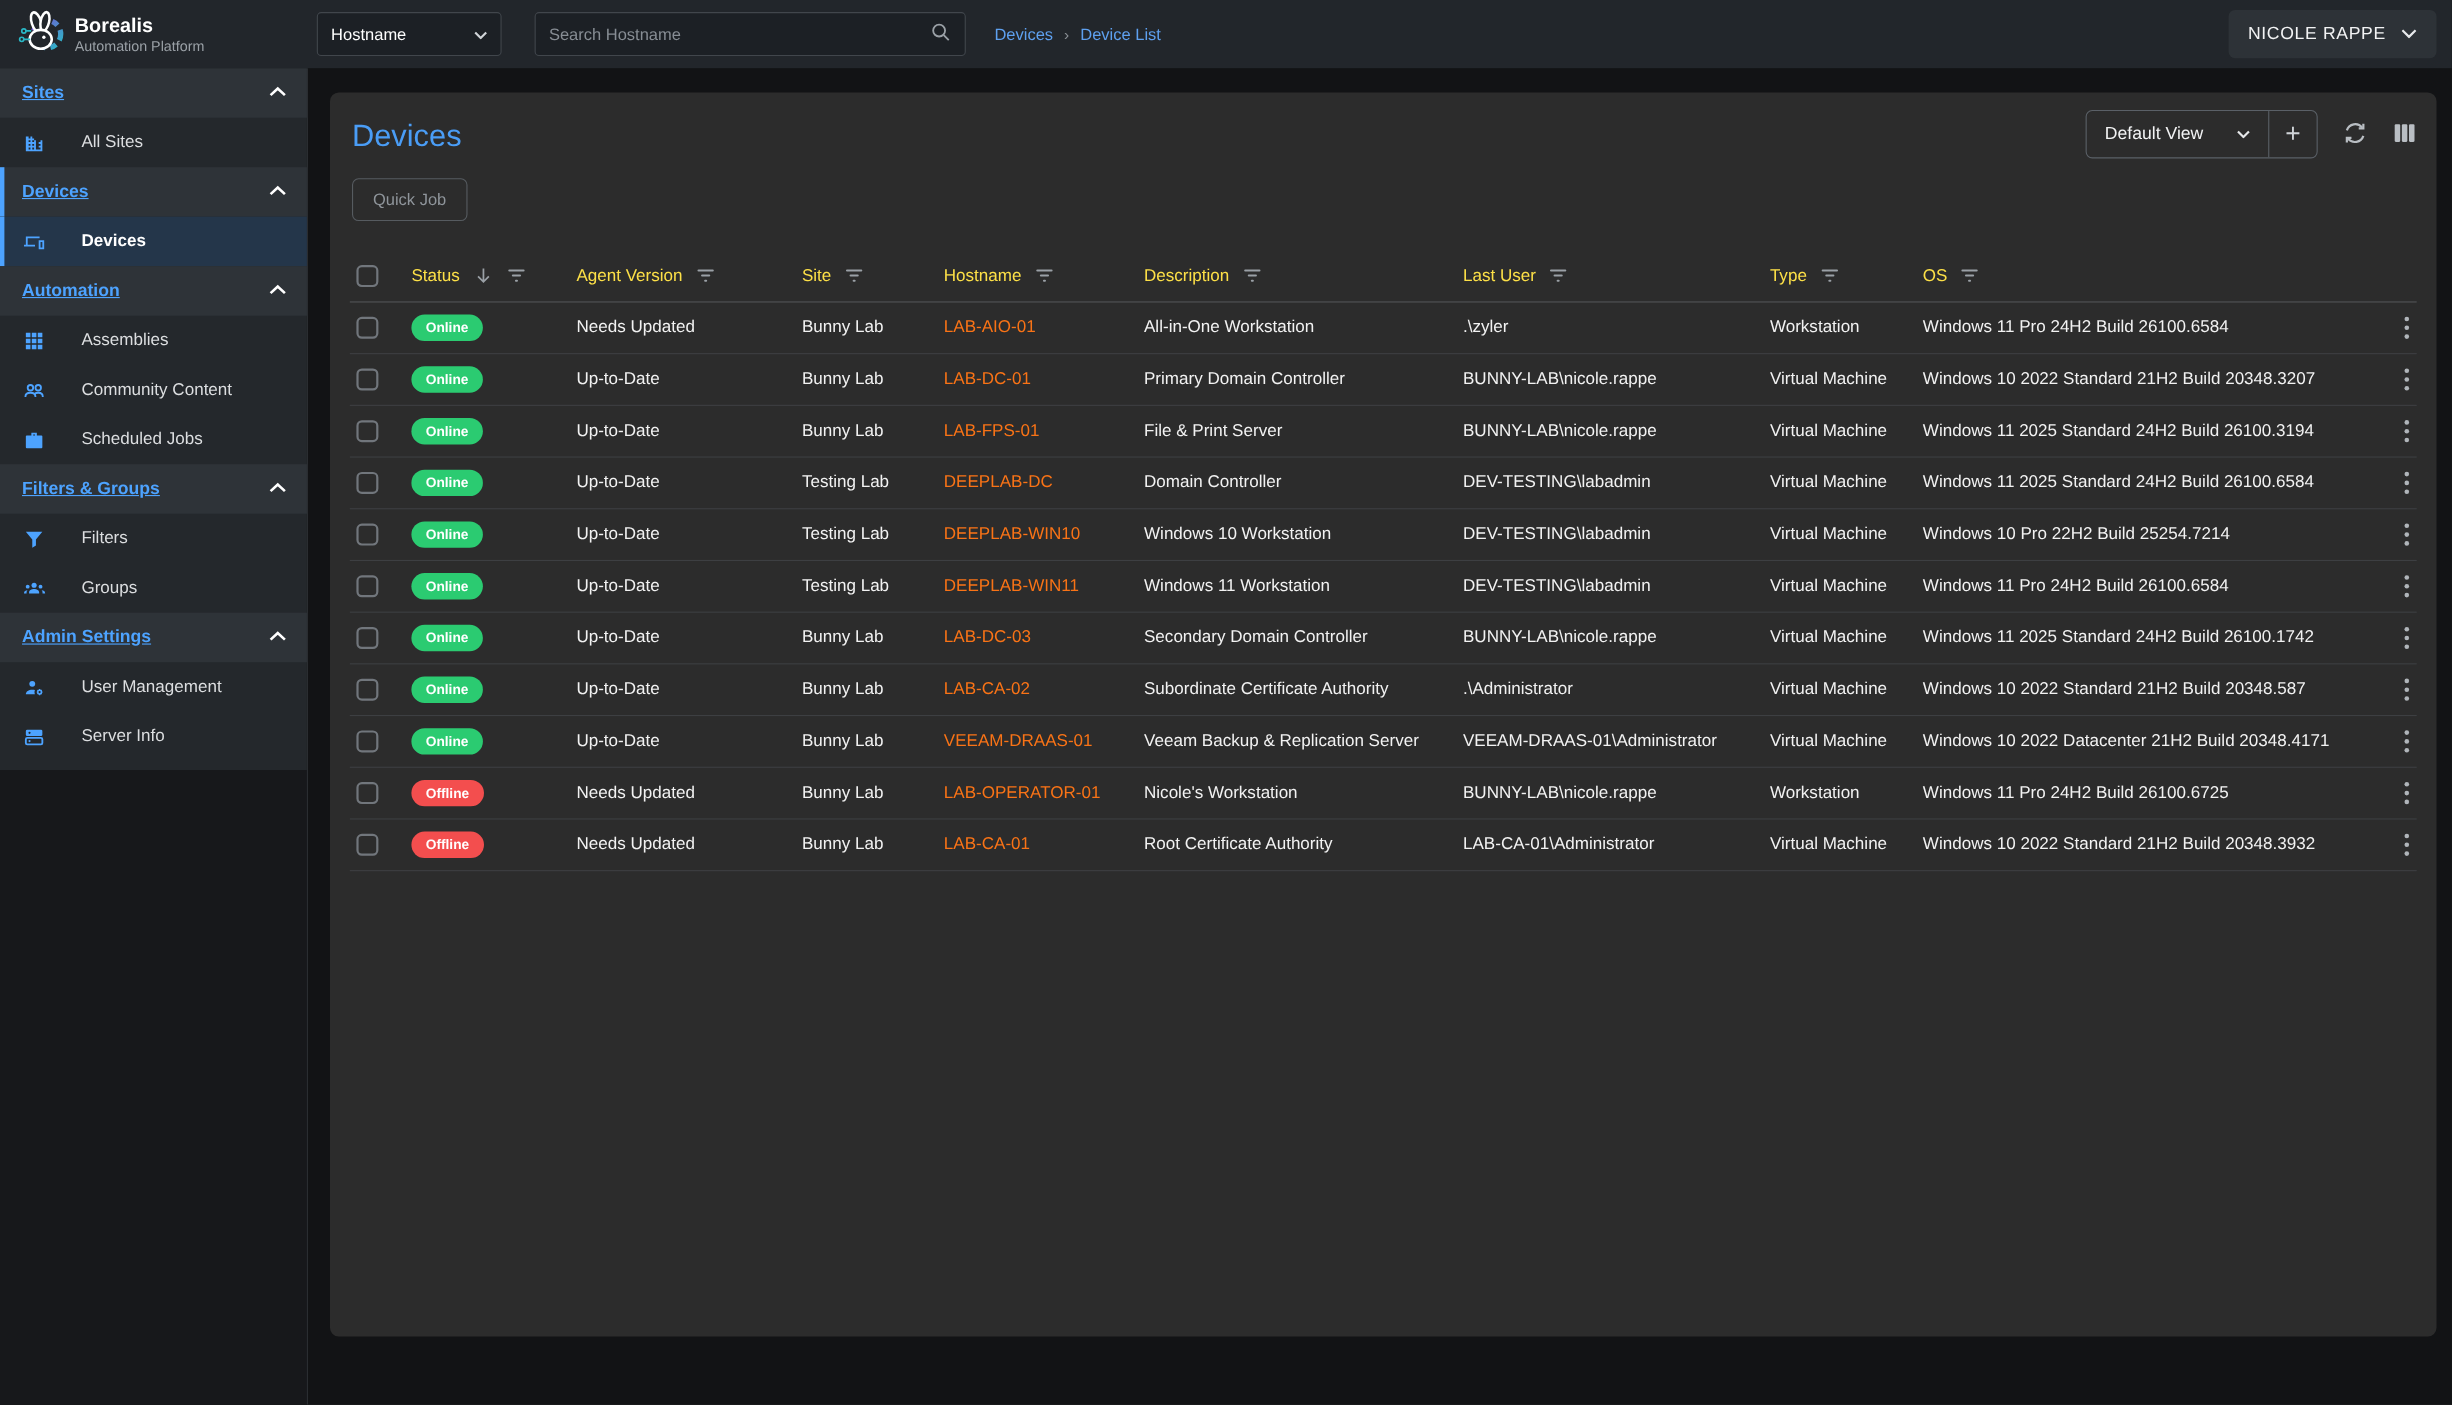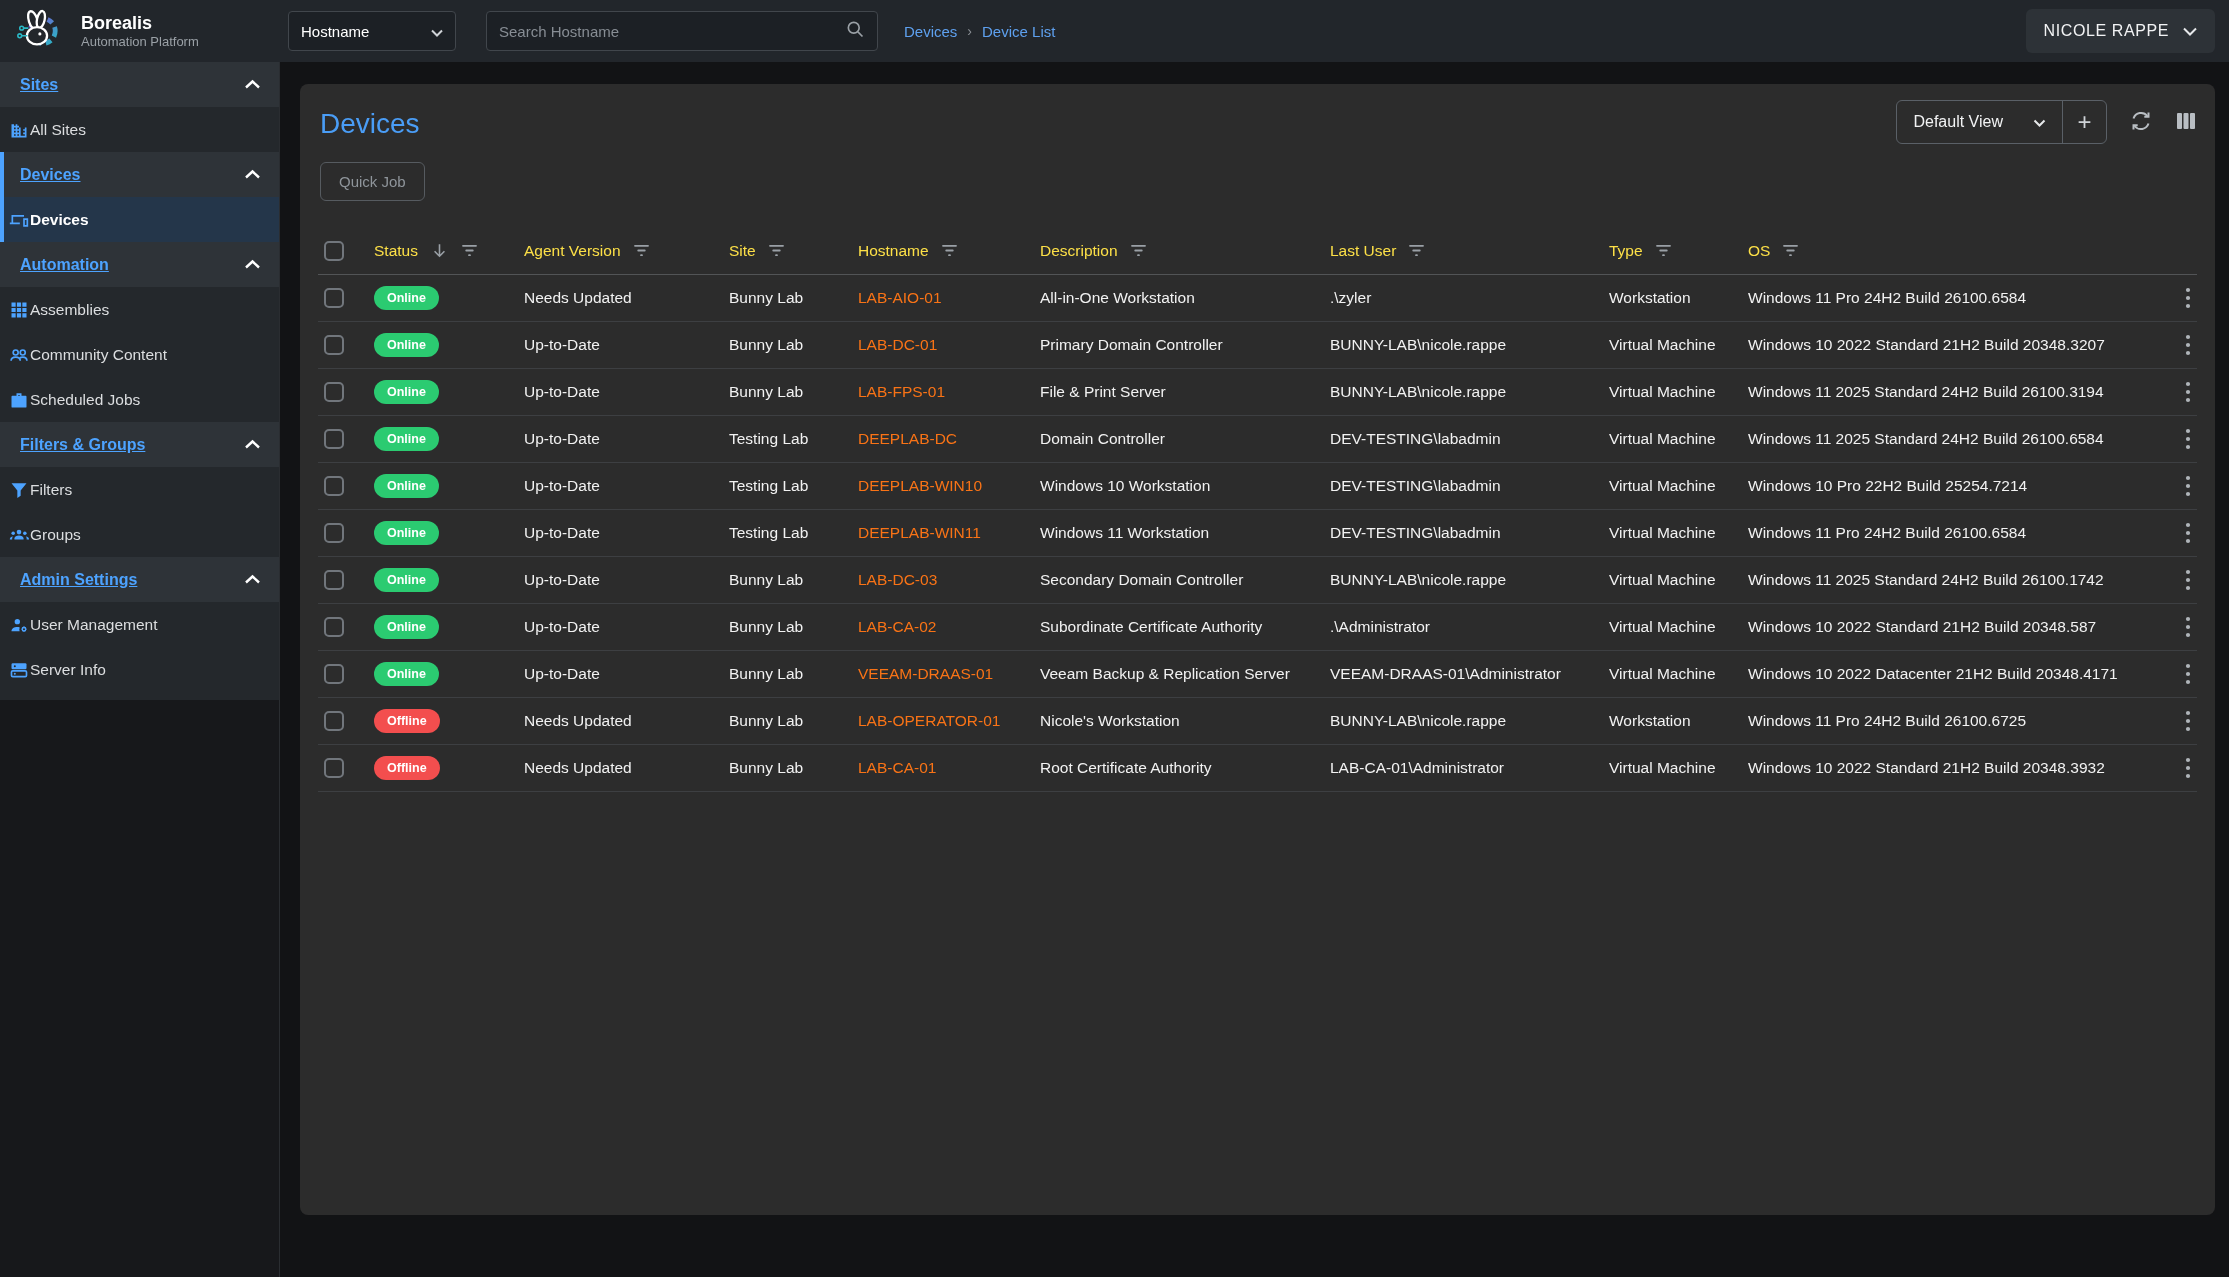--- a/index.html
+++ b/index.html
@@ -9,21 +9,21 @@
     font-family:"Liberation Sans", sans-serif;
     color:#fff;
     overflow:hidden;
     position:relative;
   }
   
   .topbar {
     position:absolute; top:0; left:0; width:2229px; height:62px;
     background:#22262b; display:flex; align-items:center; z-index:3;
   }
-  .logo-area { flex:0 0 280px; display:flex; align-items:center; gap:21px; padding-left:14px; }
+  .logo-area { flex:0 0 280px; display:flex; align-items:center; gap:8px; padding-left:14px; }
   .logo-mark { width:46px; height:46px; flex:0 0 46px; }
   .brand-name { font-size:18px; font-weight:bold; color:#fff; line-height:1.15; }
   .brand-sub  { font-size:13px; color:#9aa0a6; }
   .cat-select {
     margin-left:8px; width:168px; height:40px; background:#1c2025;
     border:1px solid #41464c; border-radius:4px; display:flex; align-items:center;
     padding:0 12px; font-size:15px; color:#fff; cursor:pointer;
   }
   .cat-select .caret { margin-left:auto; }
   .search-box {
@@ -48,21 +48,21 @@
     position:absolute; top:62px; left:0; bottom:0; width:280px;
     background:#17181b; border-right:1px solid #2a2d31; z-index:2;
   }
   .nav { background:#24282c; padding-bottom:8px; }
   .nav-section-header {
     height:45px; display:flex; align-items:center; justify-content:space-between;
     padding:0 18px 0 20px; background:#2e3338; cursor:pointer; position:relative;
   }
   .nav-section-header .sec-label { color:#4da3ff; font-size:16px; font-weight:bold;text-decoration:underline; }
   .nav-item {
-    height:45px; display:flex; align-items:center; gap:0; padding-left:8px;
+    height:45px; display:flex; align-items:center; gap:32px; padding-left:20px;
     cursor:pointer; position:relative;
   }
   .nav-item .nav-label { color:#dcdee0; font-size:15.5px; }
   .nav-item.active { background:#24364a; }
   .nav-item.active .nav-label { color:#fff; font-weight:bold; }
   .accent-bar::before {
     content:""; position:absolute; left:0; top:0; bottom:0; width:4px; background:#4da3ff;
   }
   .nav-icon { width:22px; height:22px; display:flex; align-items:center; justify-content:center; }
   

